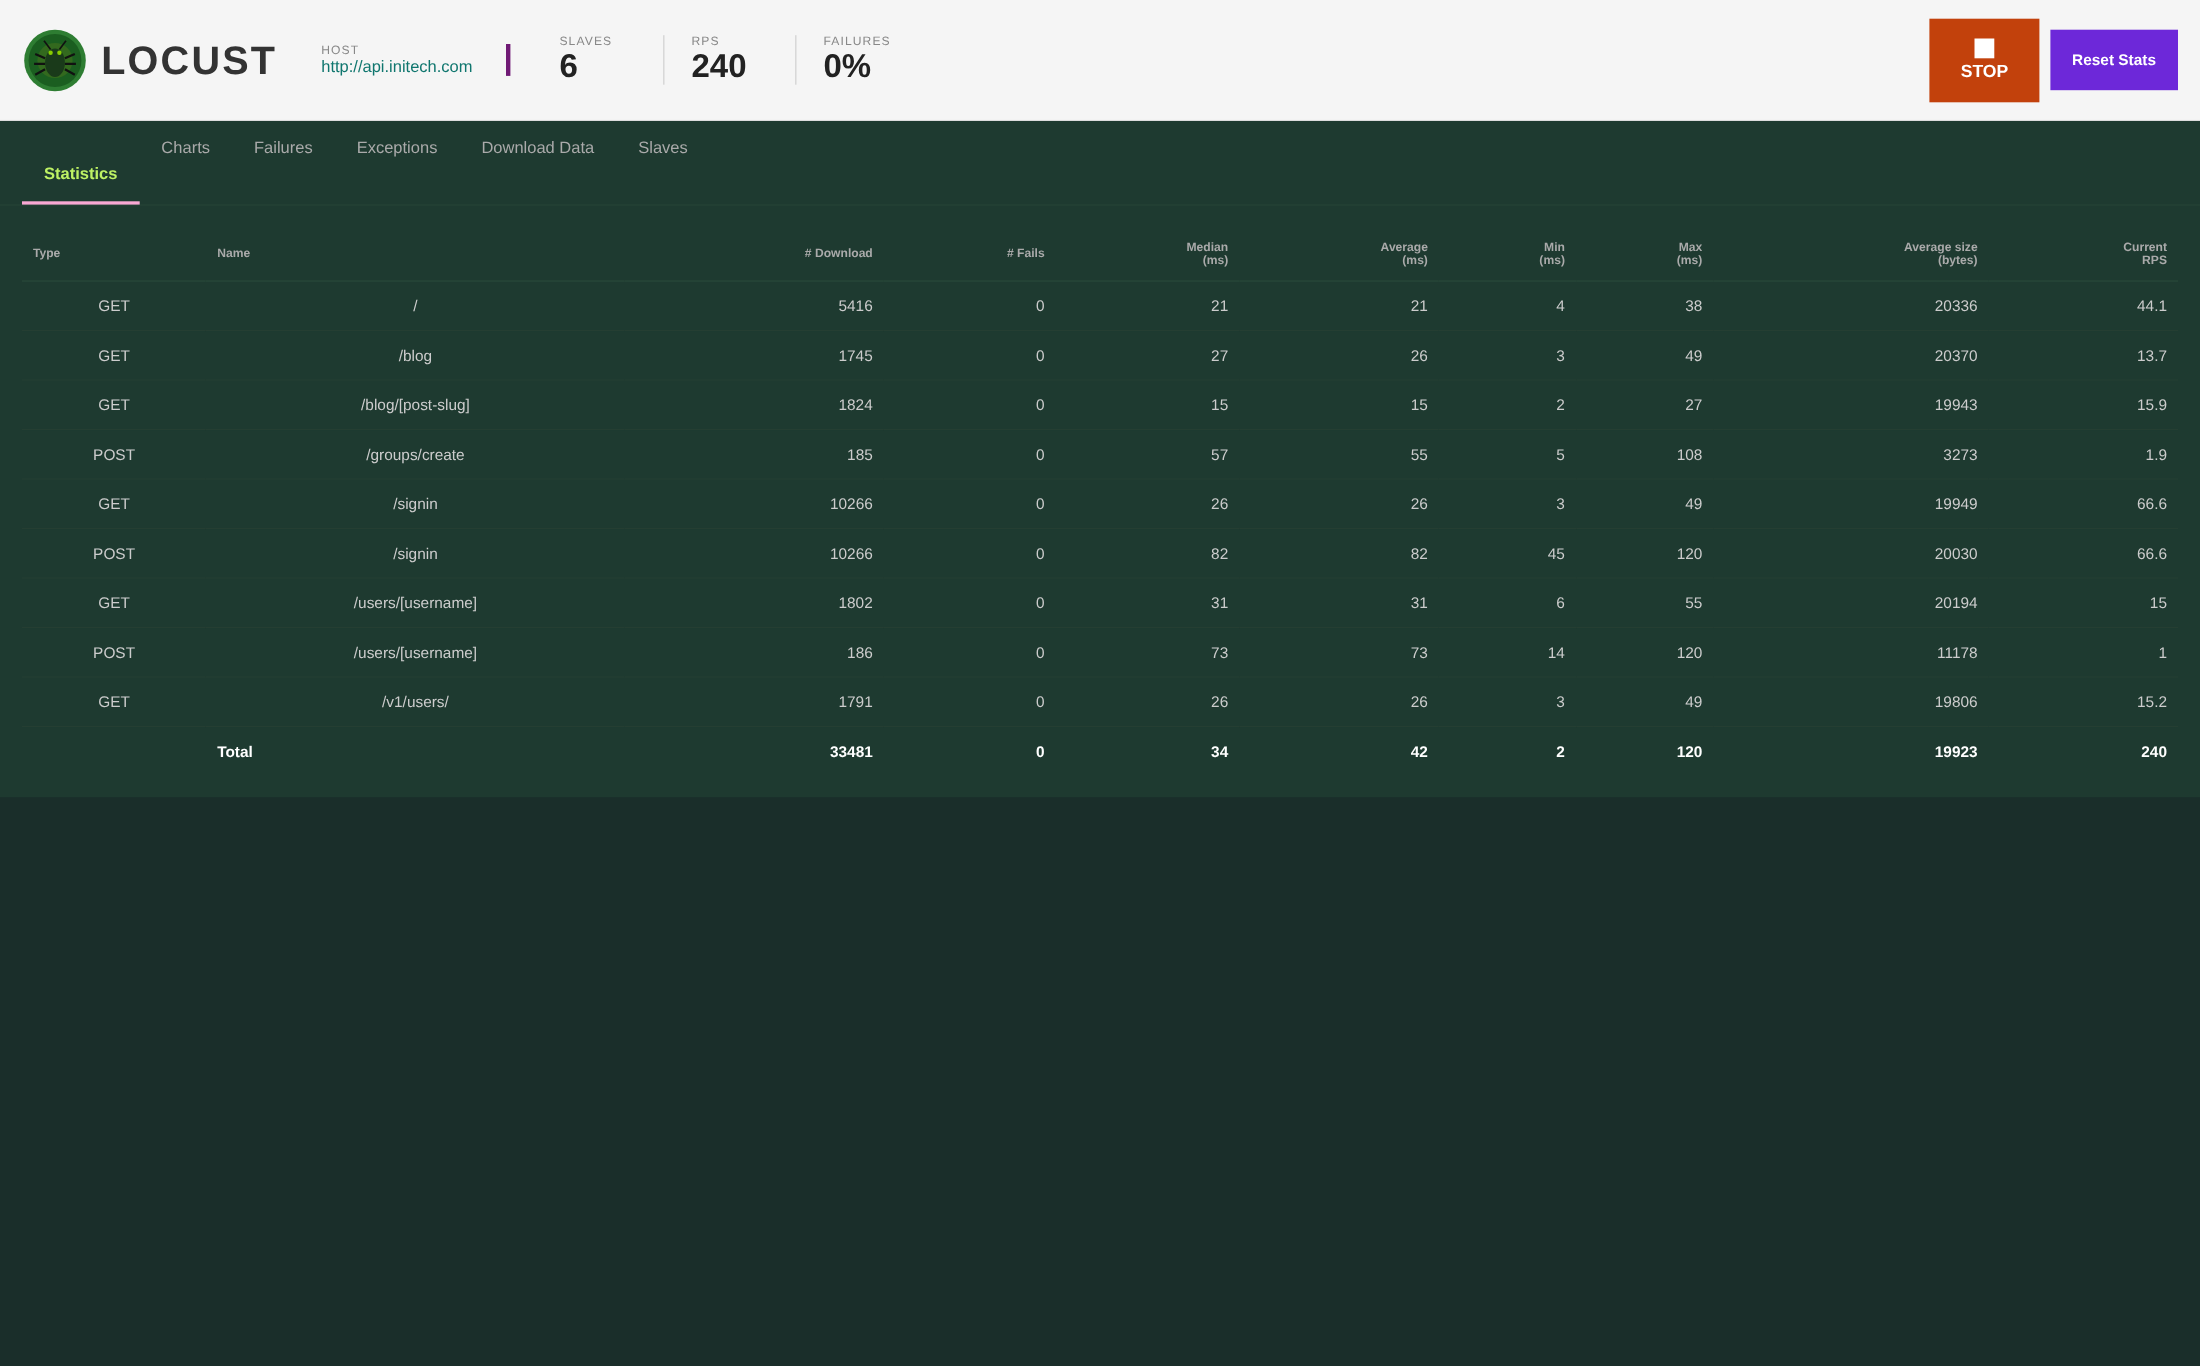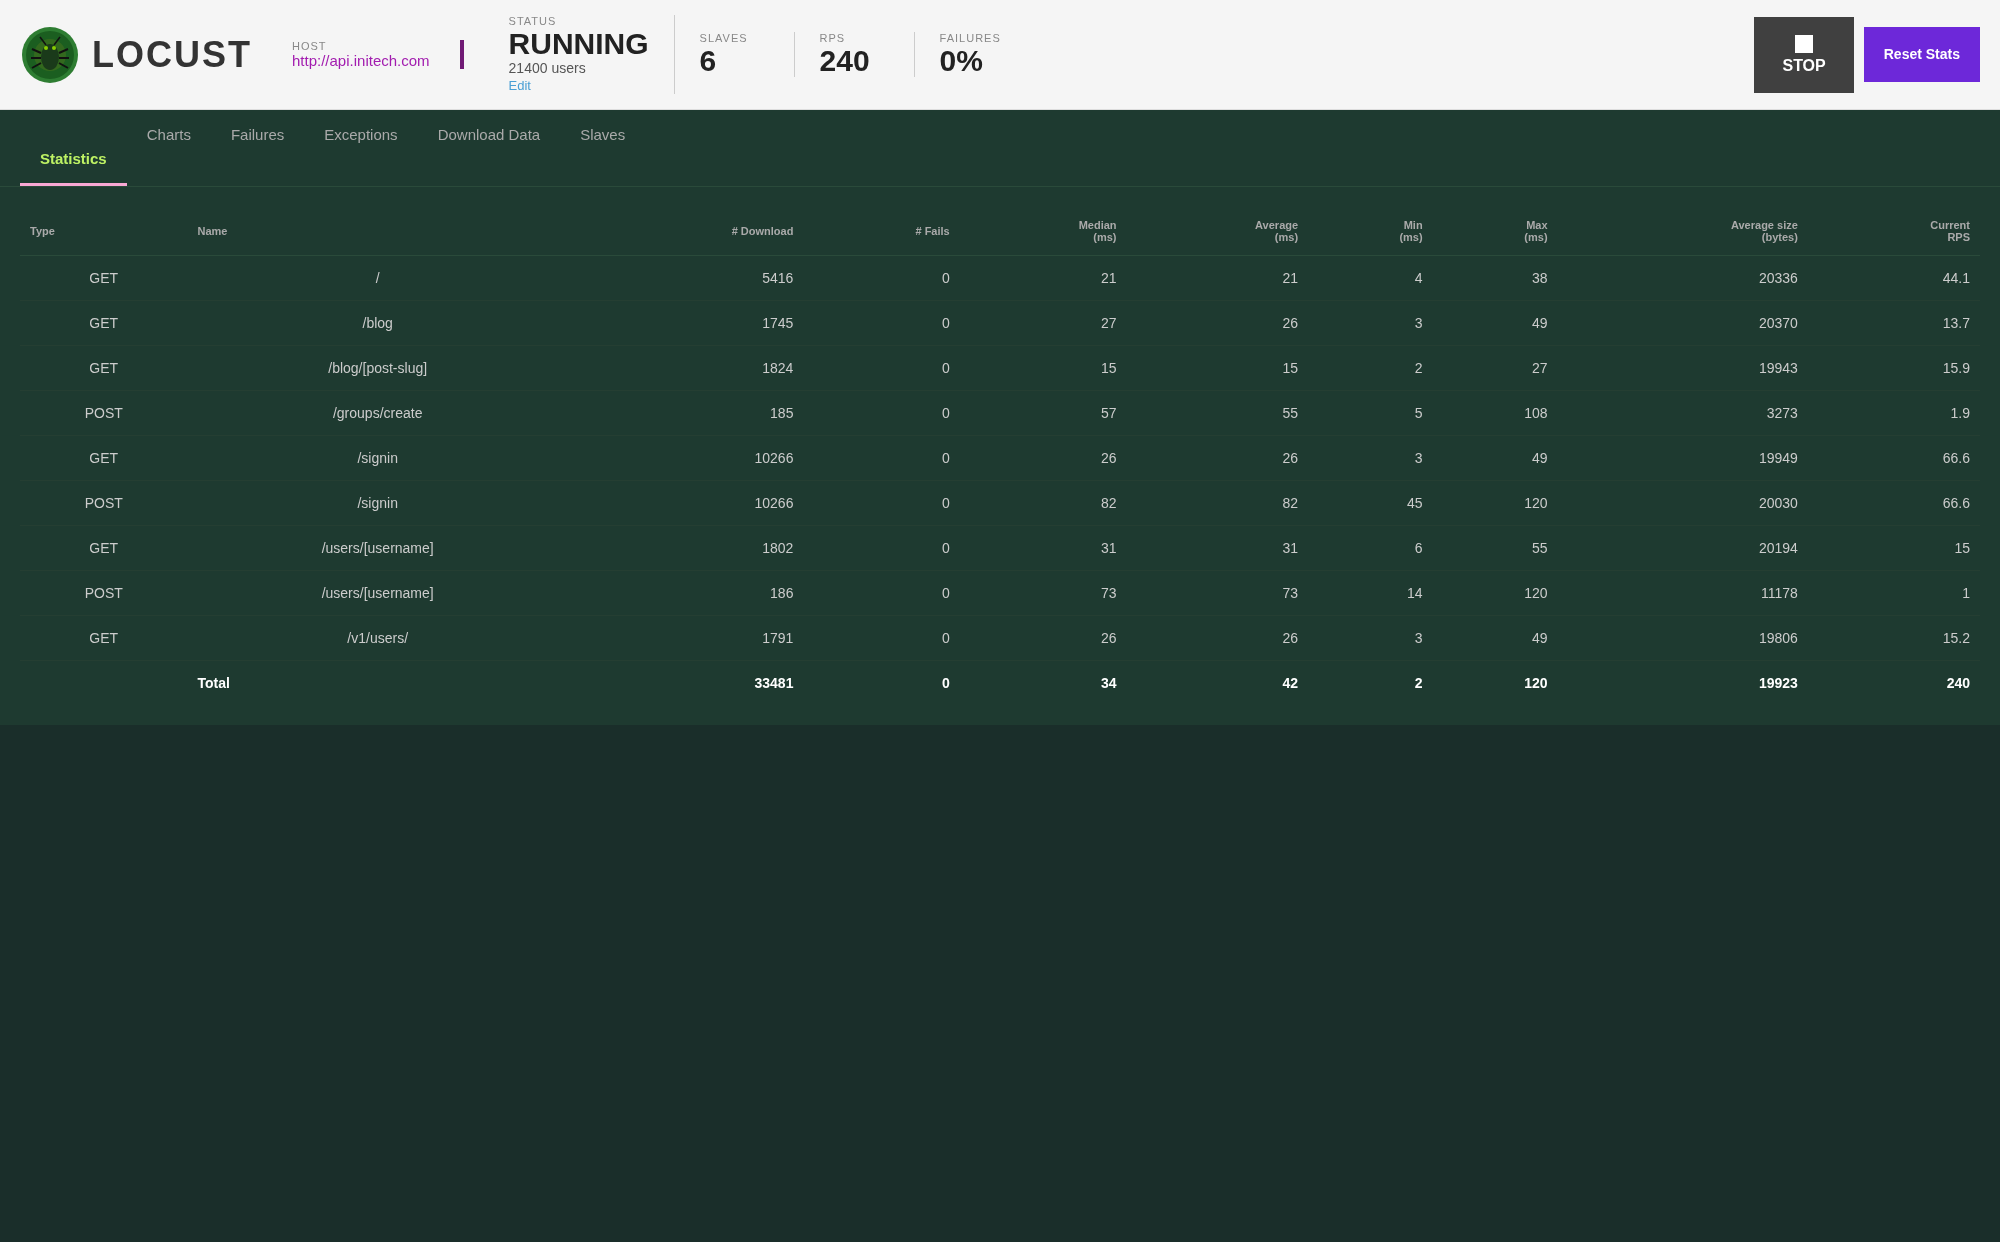--- a/index.html
+++ b/index.html
@@ -36,21 +36,21 @@
       margin-right: 20px;
     }
     .host-label {
       font-size: 11px;
       color: #888;
       text-transform: uppercase;
       letter-spacing: 1px;
     }
     .host-value {
       font-size: 15px;
-      color: #a21caf;
+      color: #0f766e;
     }
     .stat-section {
       border-right: 1px solid #ccc;
       padding: 0 25px;
       min-width: 120px;
     }
     .stat-section:last-of-type { border-right: none; }
     .stat-label {
       font-size: 11px;
       color: #888;
@@ -73,21 +73,21 @@
       cursor: pointer;
       text-decoration: none;
     }
     .header-actions {
       margin-left: auto;
       display: flex;
       gap: 10px;
       align-items: center;
     }
     .stop-btn {
-      background: #404040;
+      background: #c2410c;
       color: white;
       border: none;
       padding: 18px 28px;
       font-size: 16px;
       font-weight: bold;
       cursor: pointer;
       display: flex;
       flex-direction: column;
       align-items: center;
       gap: 4px;
@@ -199,26 +199,20 @@
       <circle cx="34" cy="23" r="2" fill="#88cc00"></circle>
     </svg>
     <span class="logo-text">LOCUST</span>
   </div>
 
   <div class="host-section">
     <div class="host-label">HOST</div>
     <div class="host-value">http://api.initech.com</div>
   </div>
 
-  <div class="stat-section" style="min-width:160px;">
-    <div class="stat-label">STATUS</div>
-    <div class="stat-value">RUNNING</div>
-    <div class="stat-sub">21400 users</div>
-    <a class="edit-link">Edit</a>
-  </div>
 
   <div class="stat-section">
     <div class="stat-label">SLAVES</div>
     <div class="stat-value">6</div>
   </div>
 
   <div class="stat-section">
     <div class="stat-label">RPS</div>
     <div class="stat-value">240</div>
   </div>

